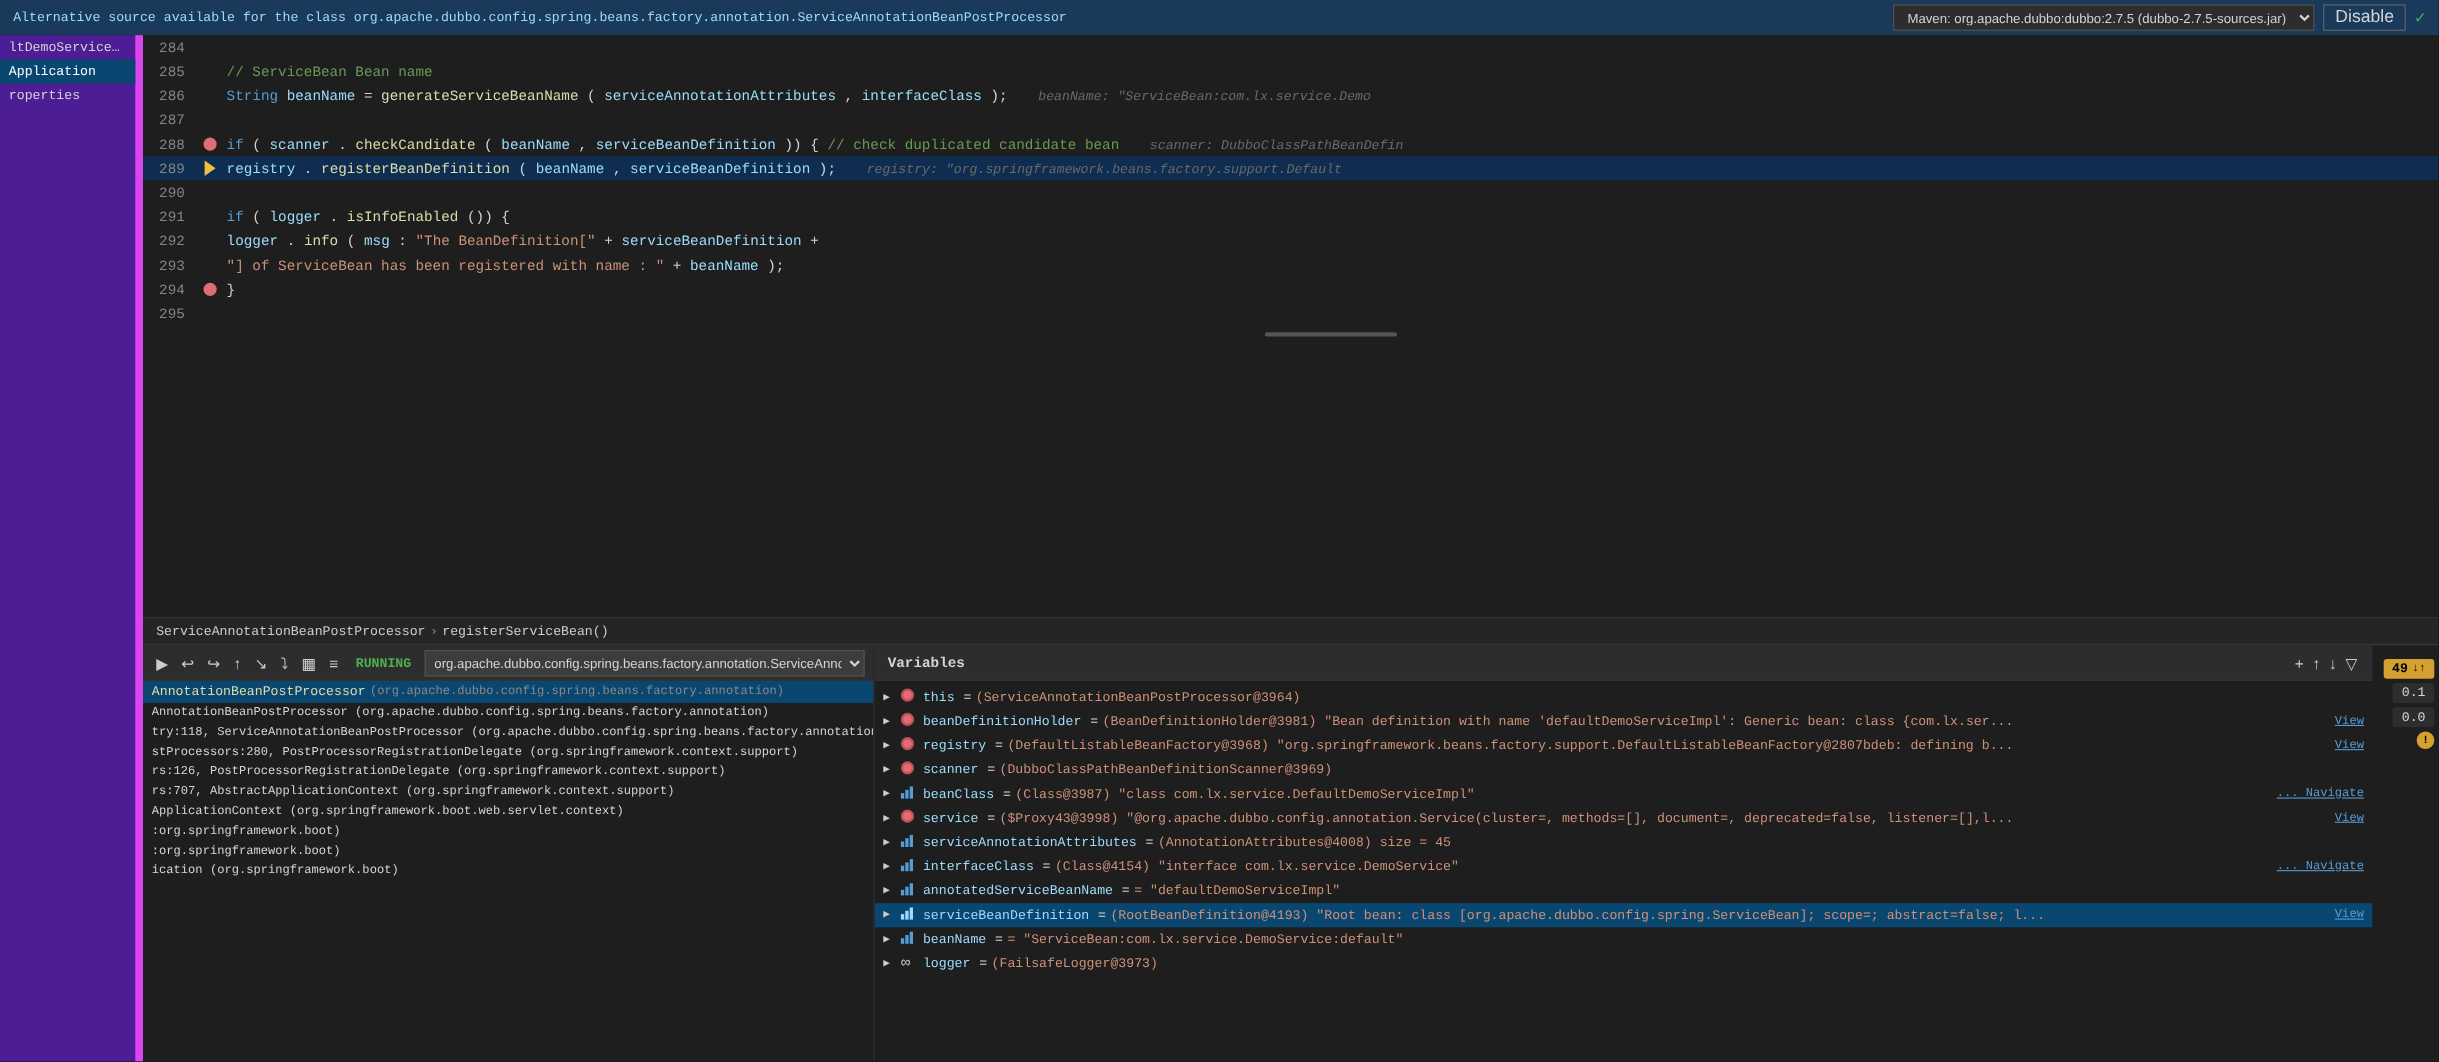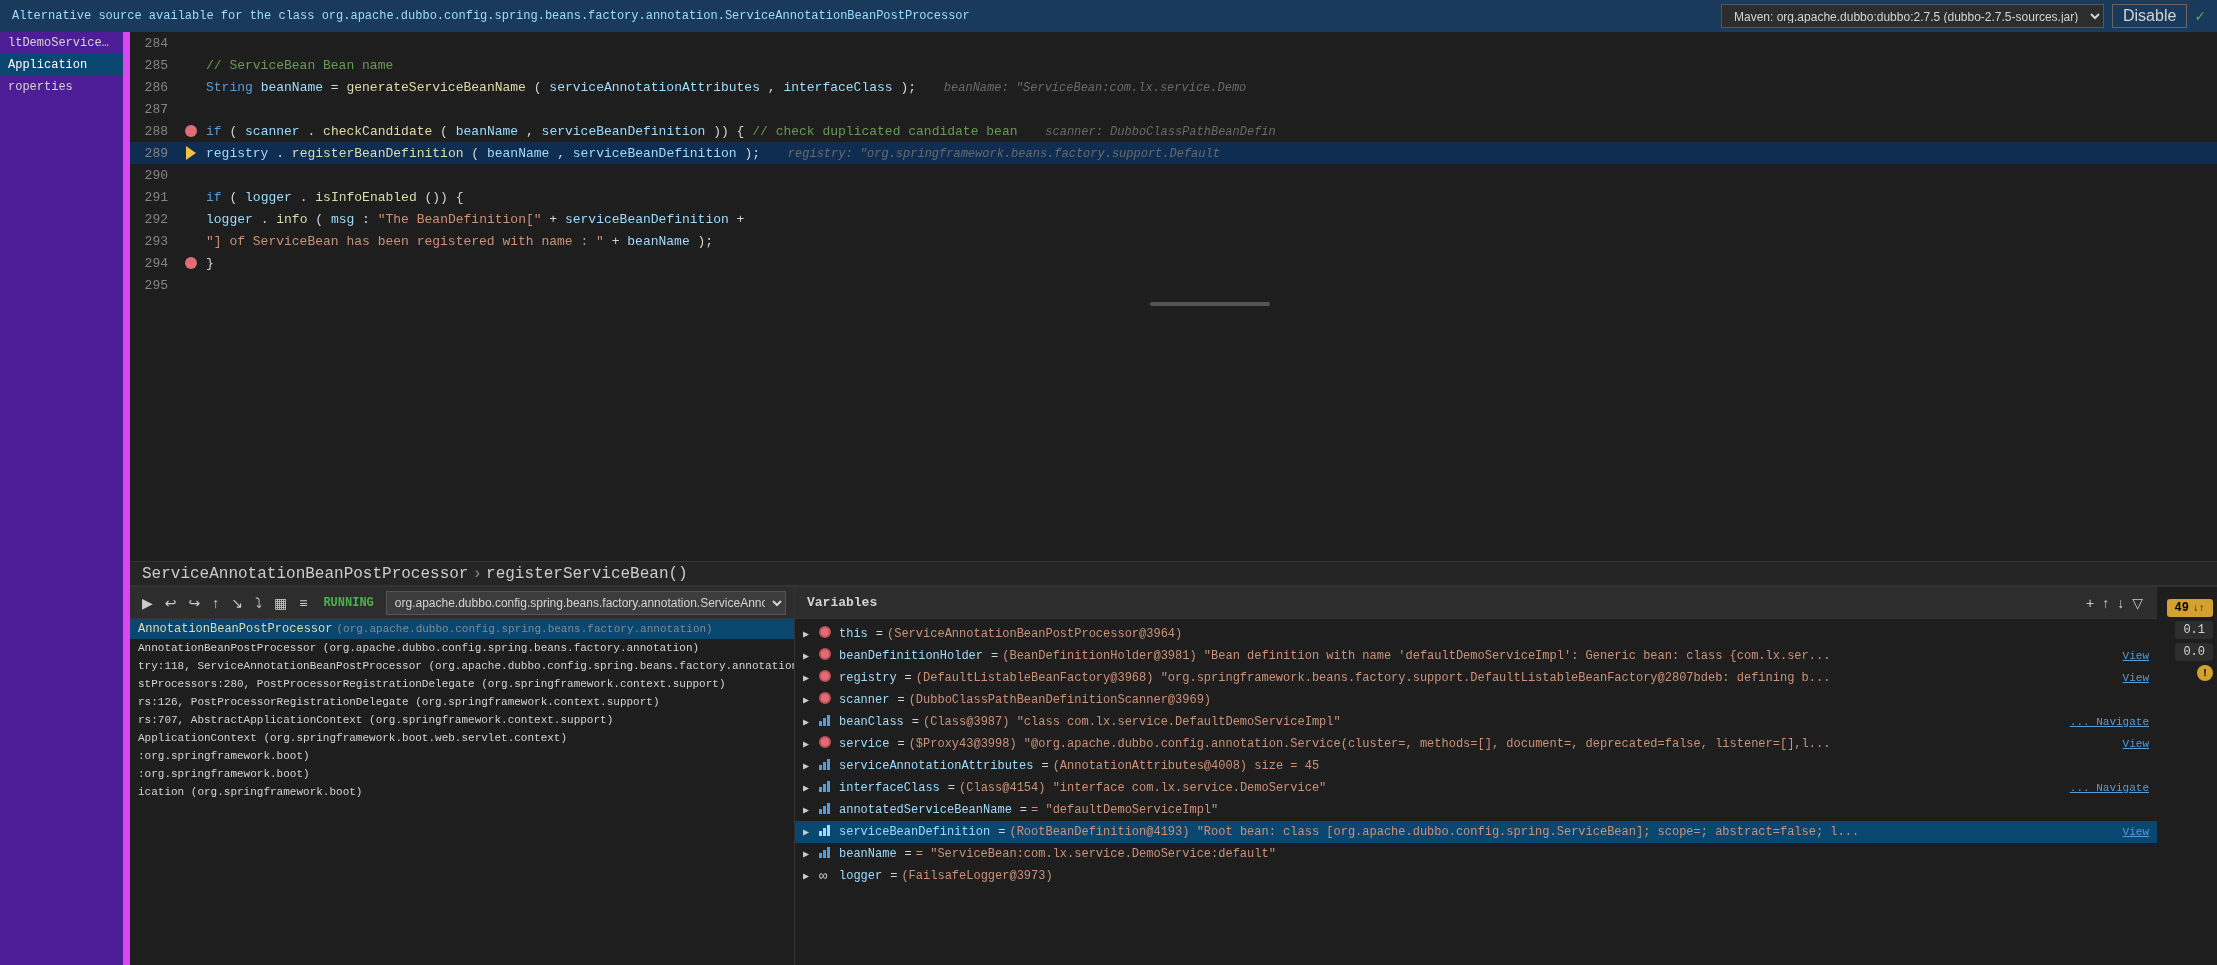--- a/index.html
+++ b/index.html
@@ -165,21 +165,21 @@
     .op { color: #d4d4d4; }
 
     
     .breadcrumb-bar {
       height: 24px;
       background: #252526;
       border-top: 1px solid #333;
       display: flex;
       align-items: center;
       padding: 0 12px;
-      font-size: 16px;
+      font-size: 12px;
       color: #cccccc;
       gap: 4px;
     }
     .breadcrumb-sep { color: #888; }
 
     
     .bottom-panel {
       height: 380px;
       display: flex;
       background: #1e1e1e;

